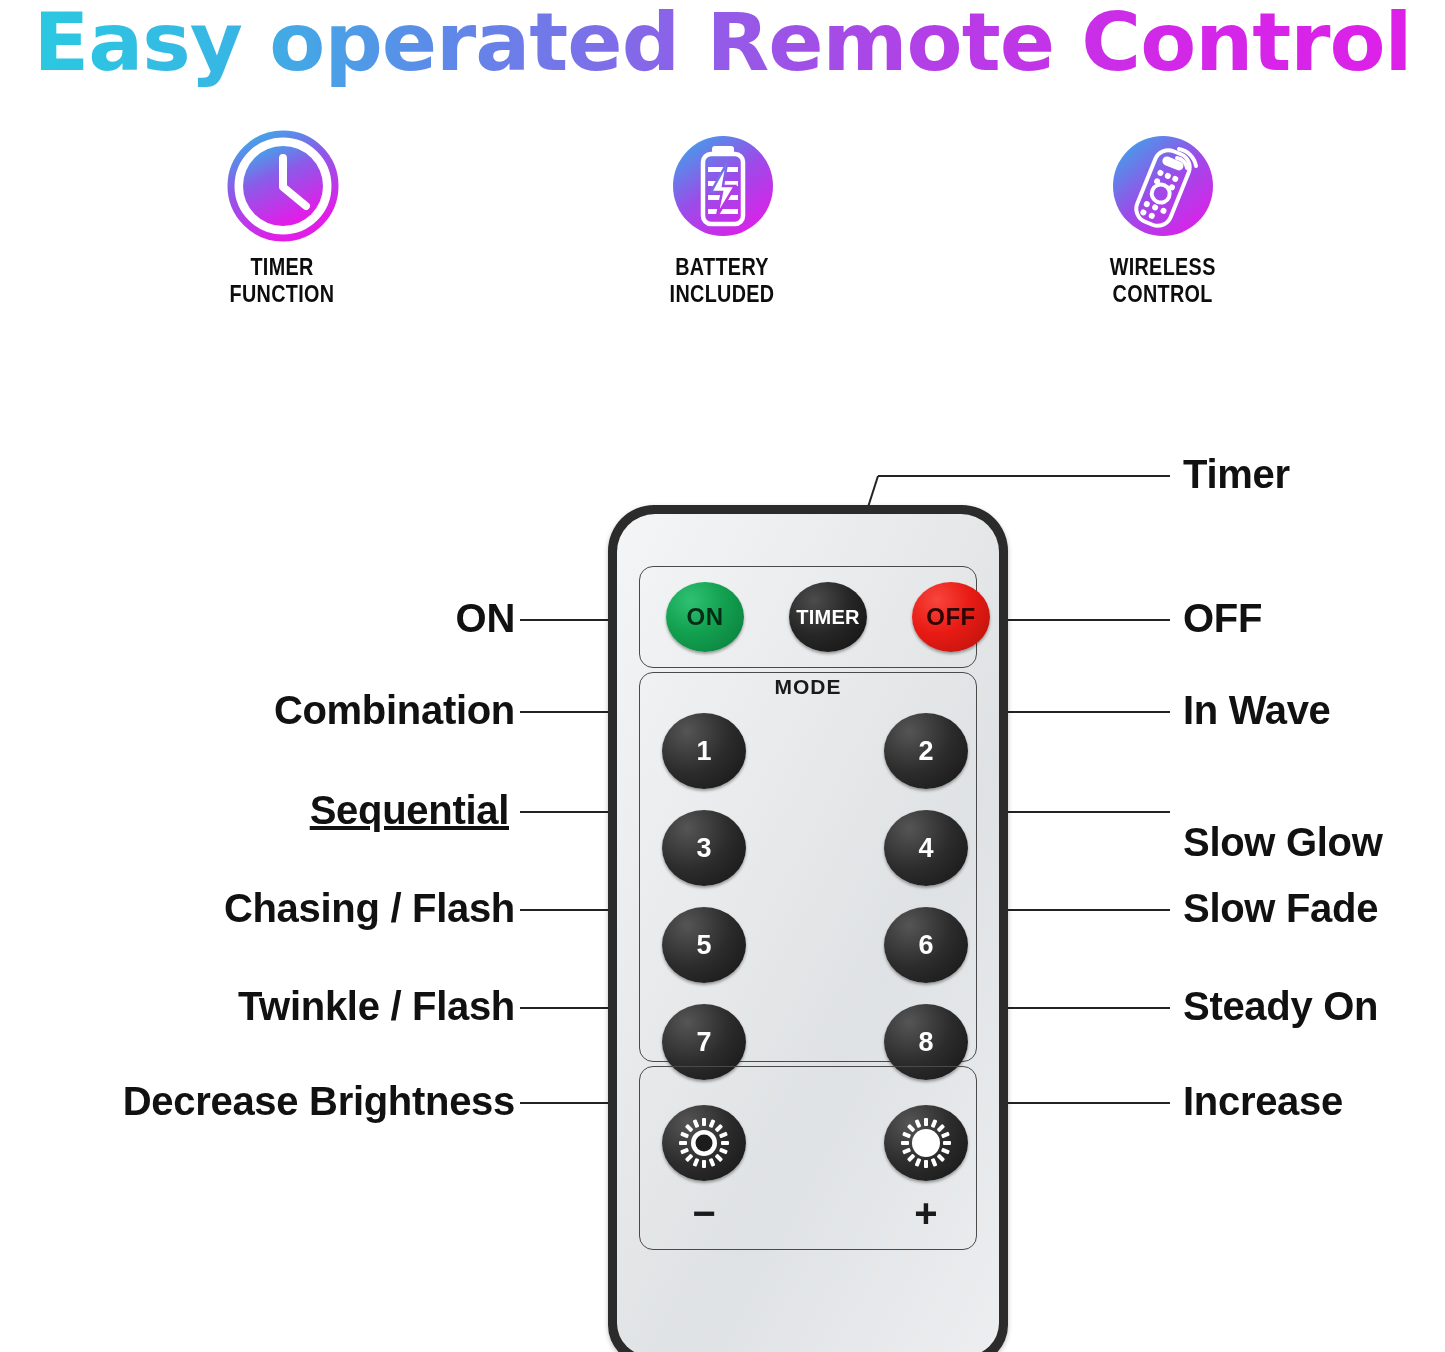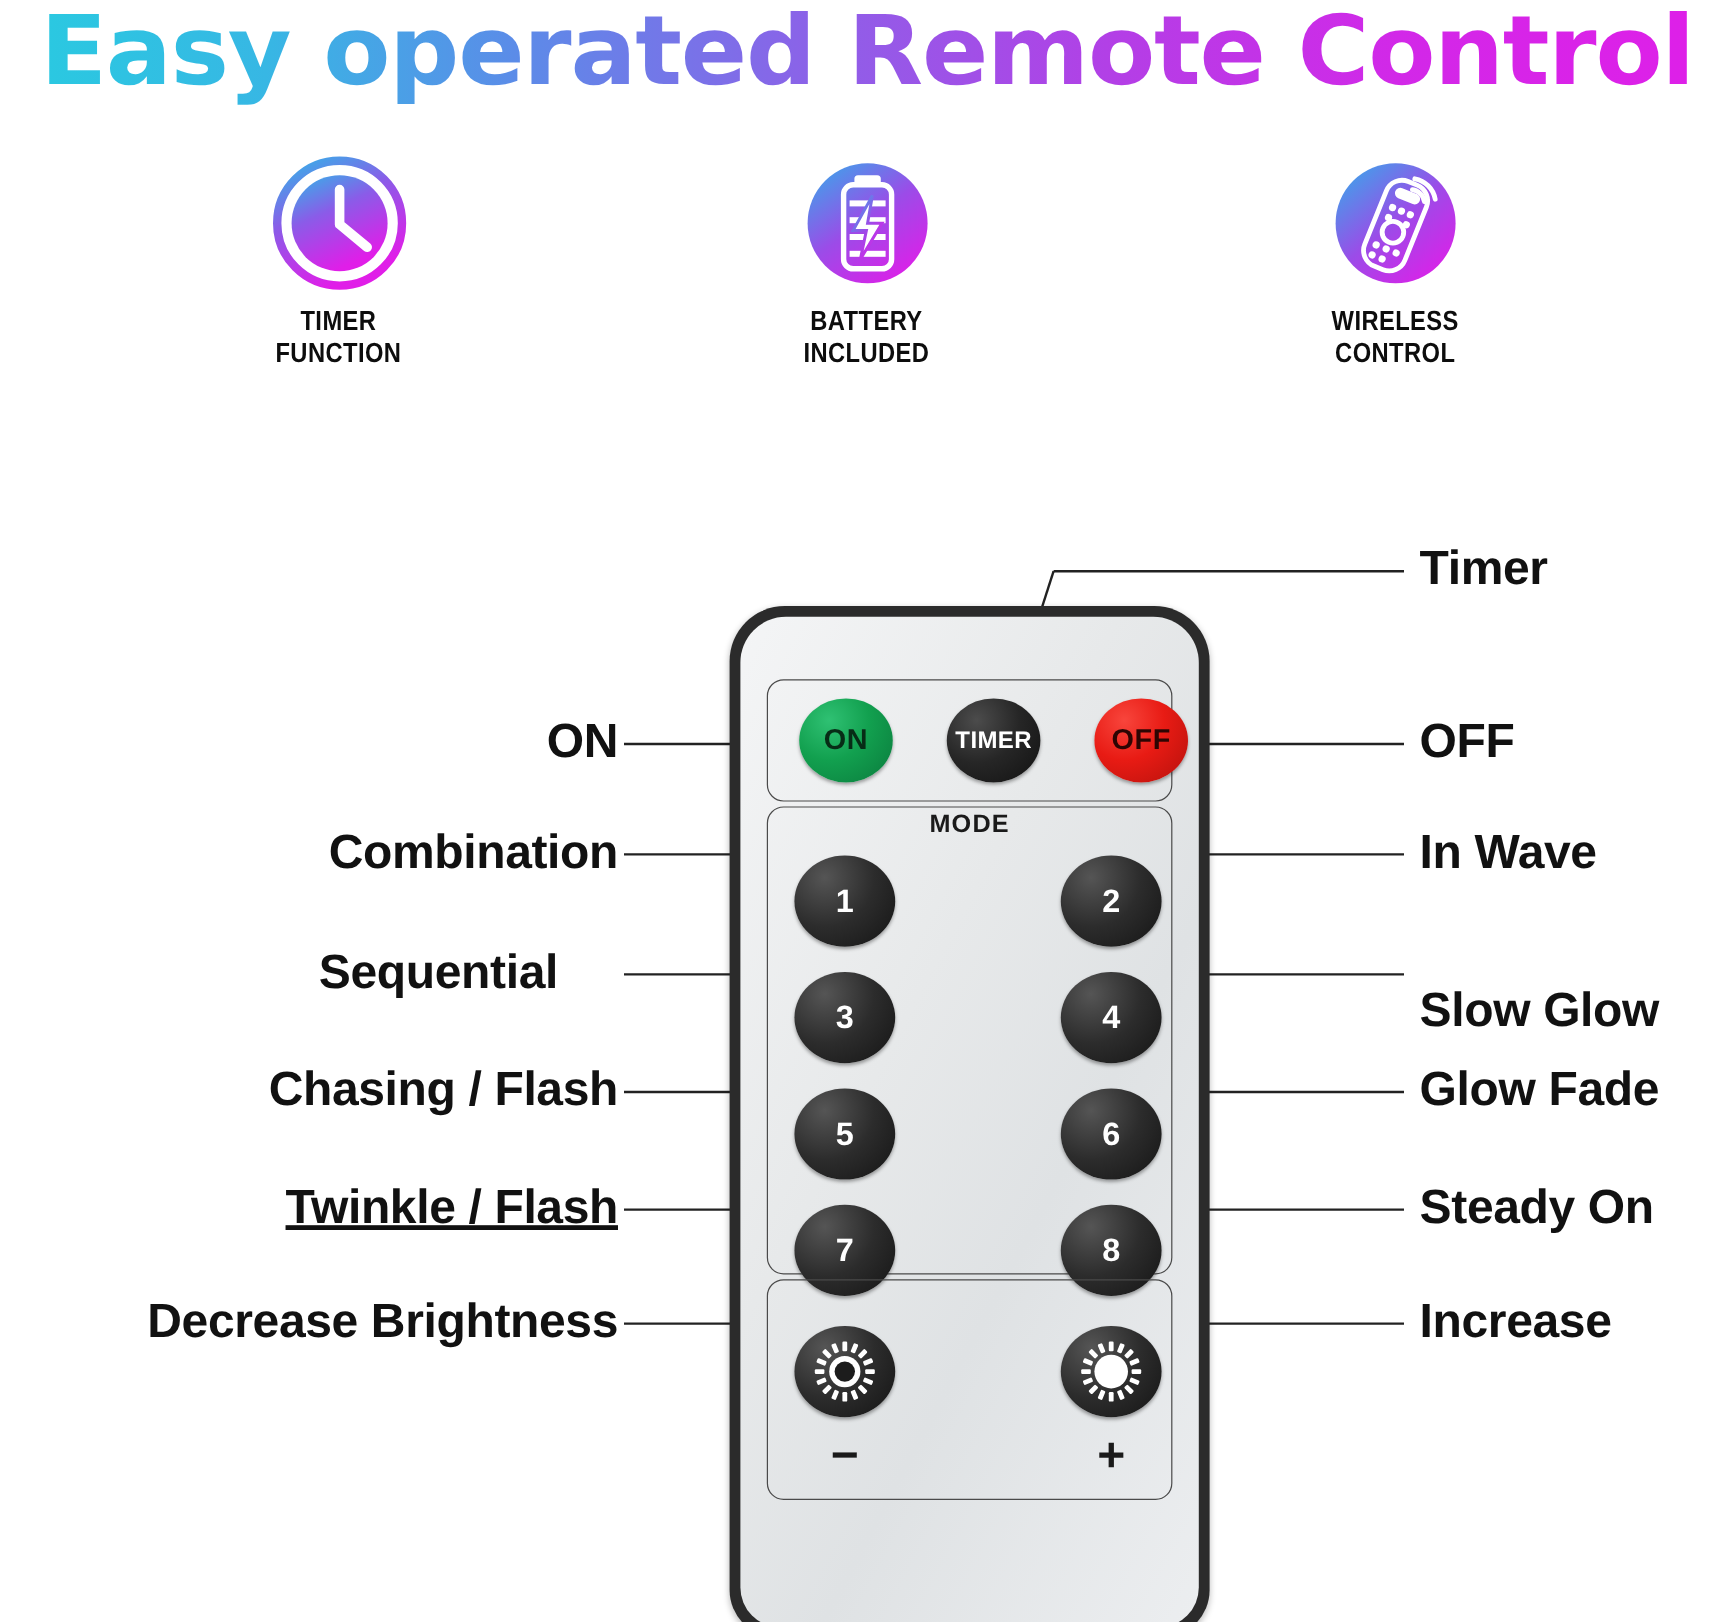--- a/index.html
+++ b/index.html
@@ -232,30 +232,30 @@
   <line x1="910" y1="620" x2="1170" y2="620" stroke="#222" stroke-width="2"></line>
   <line x1="910" y1="712" x2="1170" y2="712" stroke="#222" stroke-width="2"></line>
   <line x1="910" y1="812" x2="1170" y2="812" stroke="#222" stroke-width="2"></line>
   <line x1="910" y1="910" x2="1170" y2="910" stroke="#222" stroke-width="2"></line>
   <line x1="910" y1="1008" x2="1170" y2="1008" stroke="#222" stroke-width="2"></line>
   <line x1="910" y1="1103" x2="1170" y2="1103" stroke="#222" stroke-width="2"></line>
 </svg>
 
 <div class="callout left" style="right:930px;top:596px;">ON</div>
 <div class="callout left" style="right:930px;top:688px;">Combination</div>
-<div class="callout left" style="right:980px;top:788px;">Sequential</div>
+<div class="callout left" style="right:936px;top:788px;text-decoration:underline;">Sequential</div>
 <div class="callout left" style="right:930px;top:886px;margin-left:48px;">Chasing / Flash</div>
-<div class="callout left" style="right:930px;top:984px;text-decoration:underline;">Twinkle / Flash</div>
+<div class="callout left" style="right:930px;top:984px;">Twinkle / Flash</div>
 <div class="callout left" style="right:930px;top:1079px;">Decrease Brightness</div>
 
 <div class="callout right" style="left:1183px;top:452px;">Timer</div>
 <div class="callout right" style="left:1183px;top:596px;">OFF</div>
 <div class="callout right" style="left:1183px;top:688px;">In Wave</div>
 <div class="callout right" style="left:1183px;top:820px;">Slow Glow</div>
-<div class="callout right" style="left:1183px;top:886px;">Glow Fade</div>
+<div class="callout right" style="left:1183px;top:886px;">Slow Fade</div>
 <div class="callout right" style="left:1183px;top:984px;">Steady On</div>
 <div class="callout right" style="left:1183px;top:1079px;">Increase</div>
 
 <div id="remote">
   <div id="remote-face">
 
     <div class="group" id="group-power">
       <div class="btn btn-round btn-on">ON</div>
       <div class="btn btn-round btn-timer">TIMER</div>
       <div class="btn btn-round btn-off">OFF</div>

